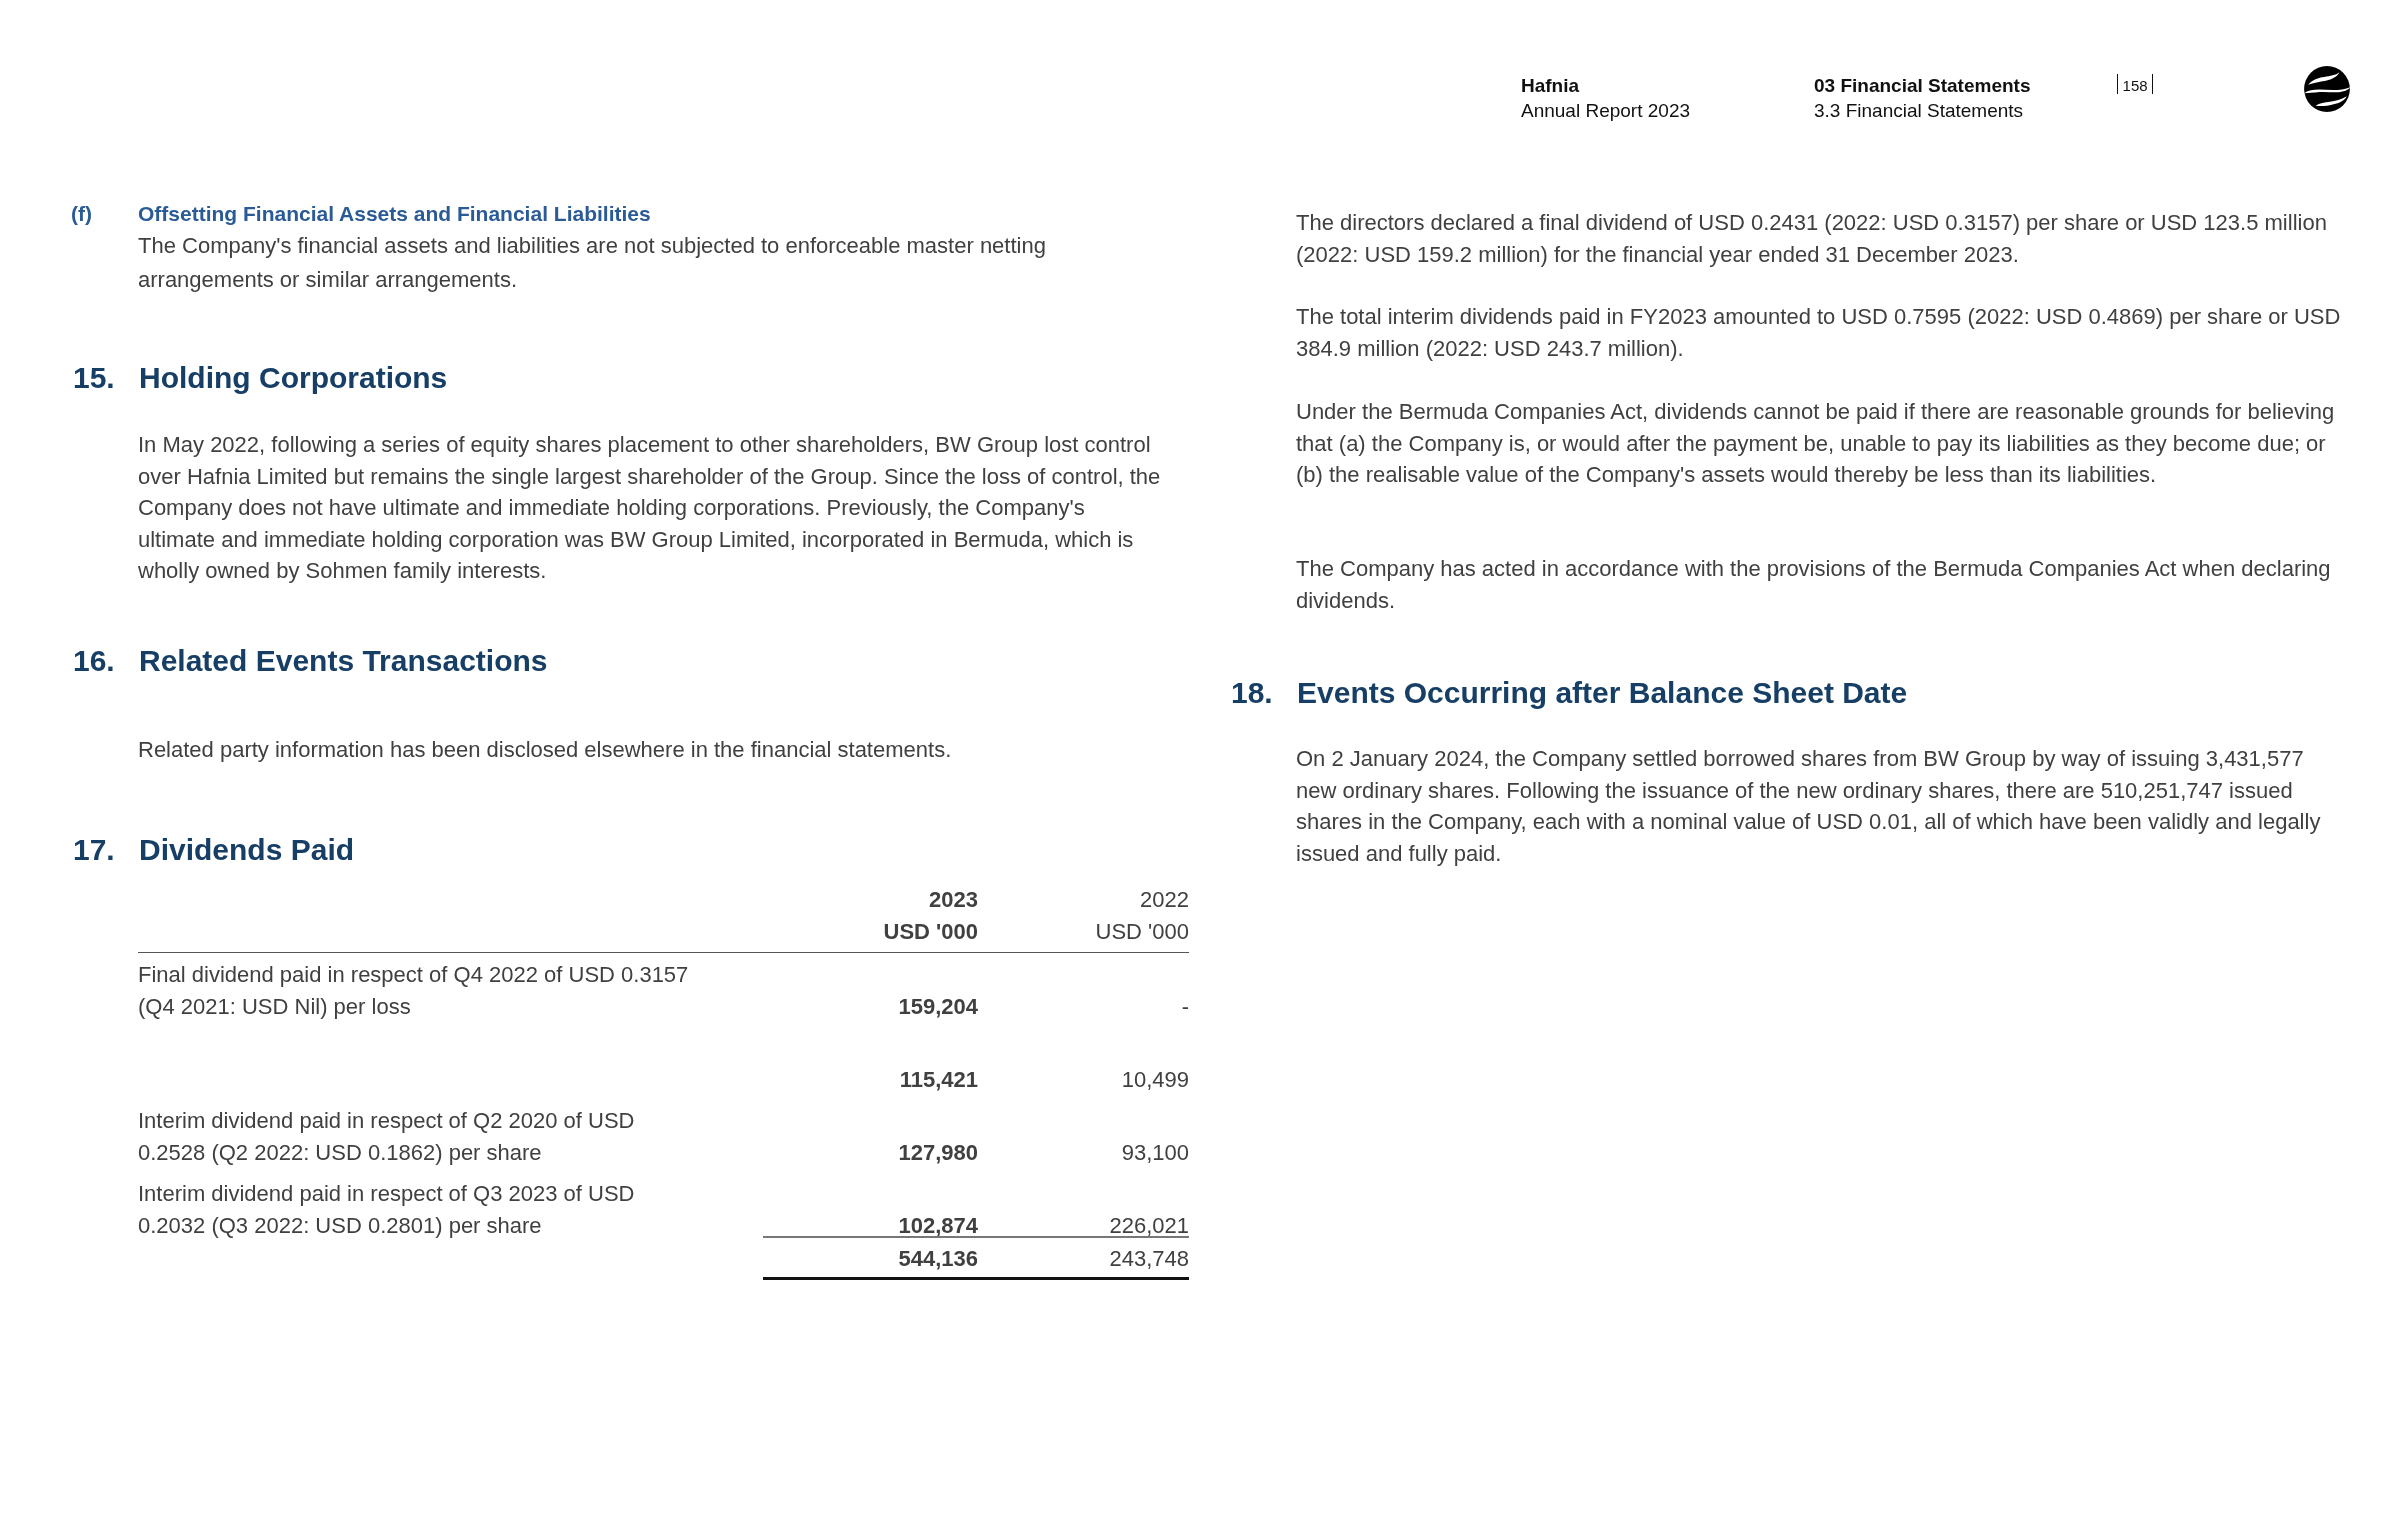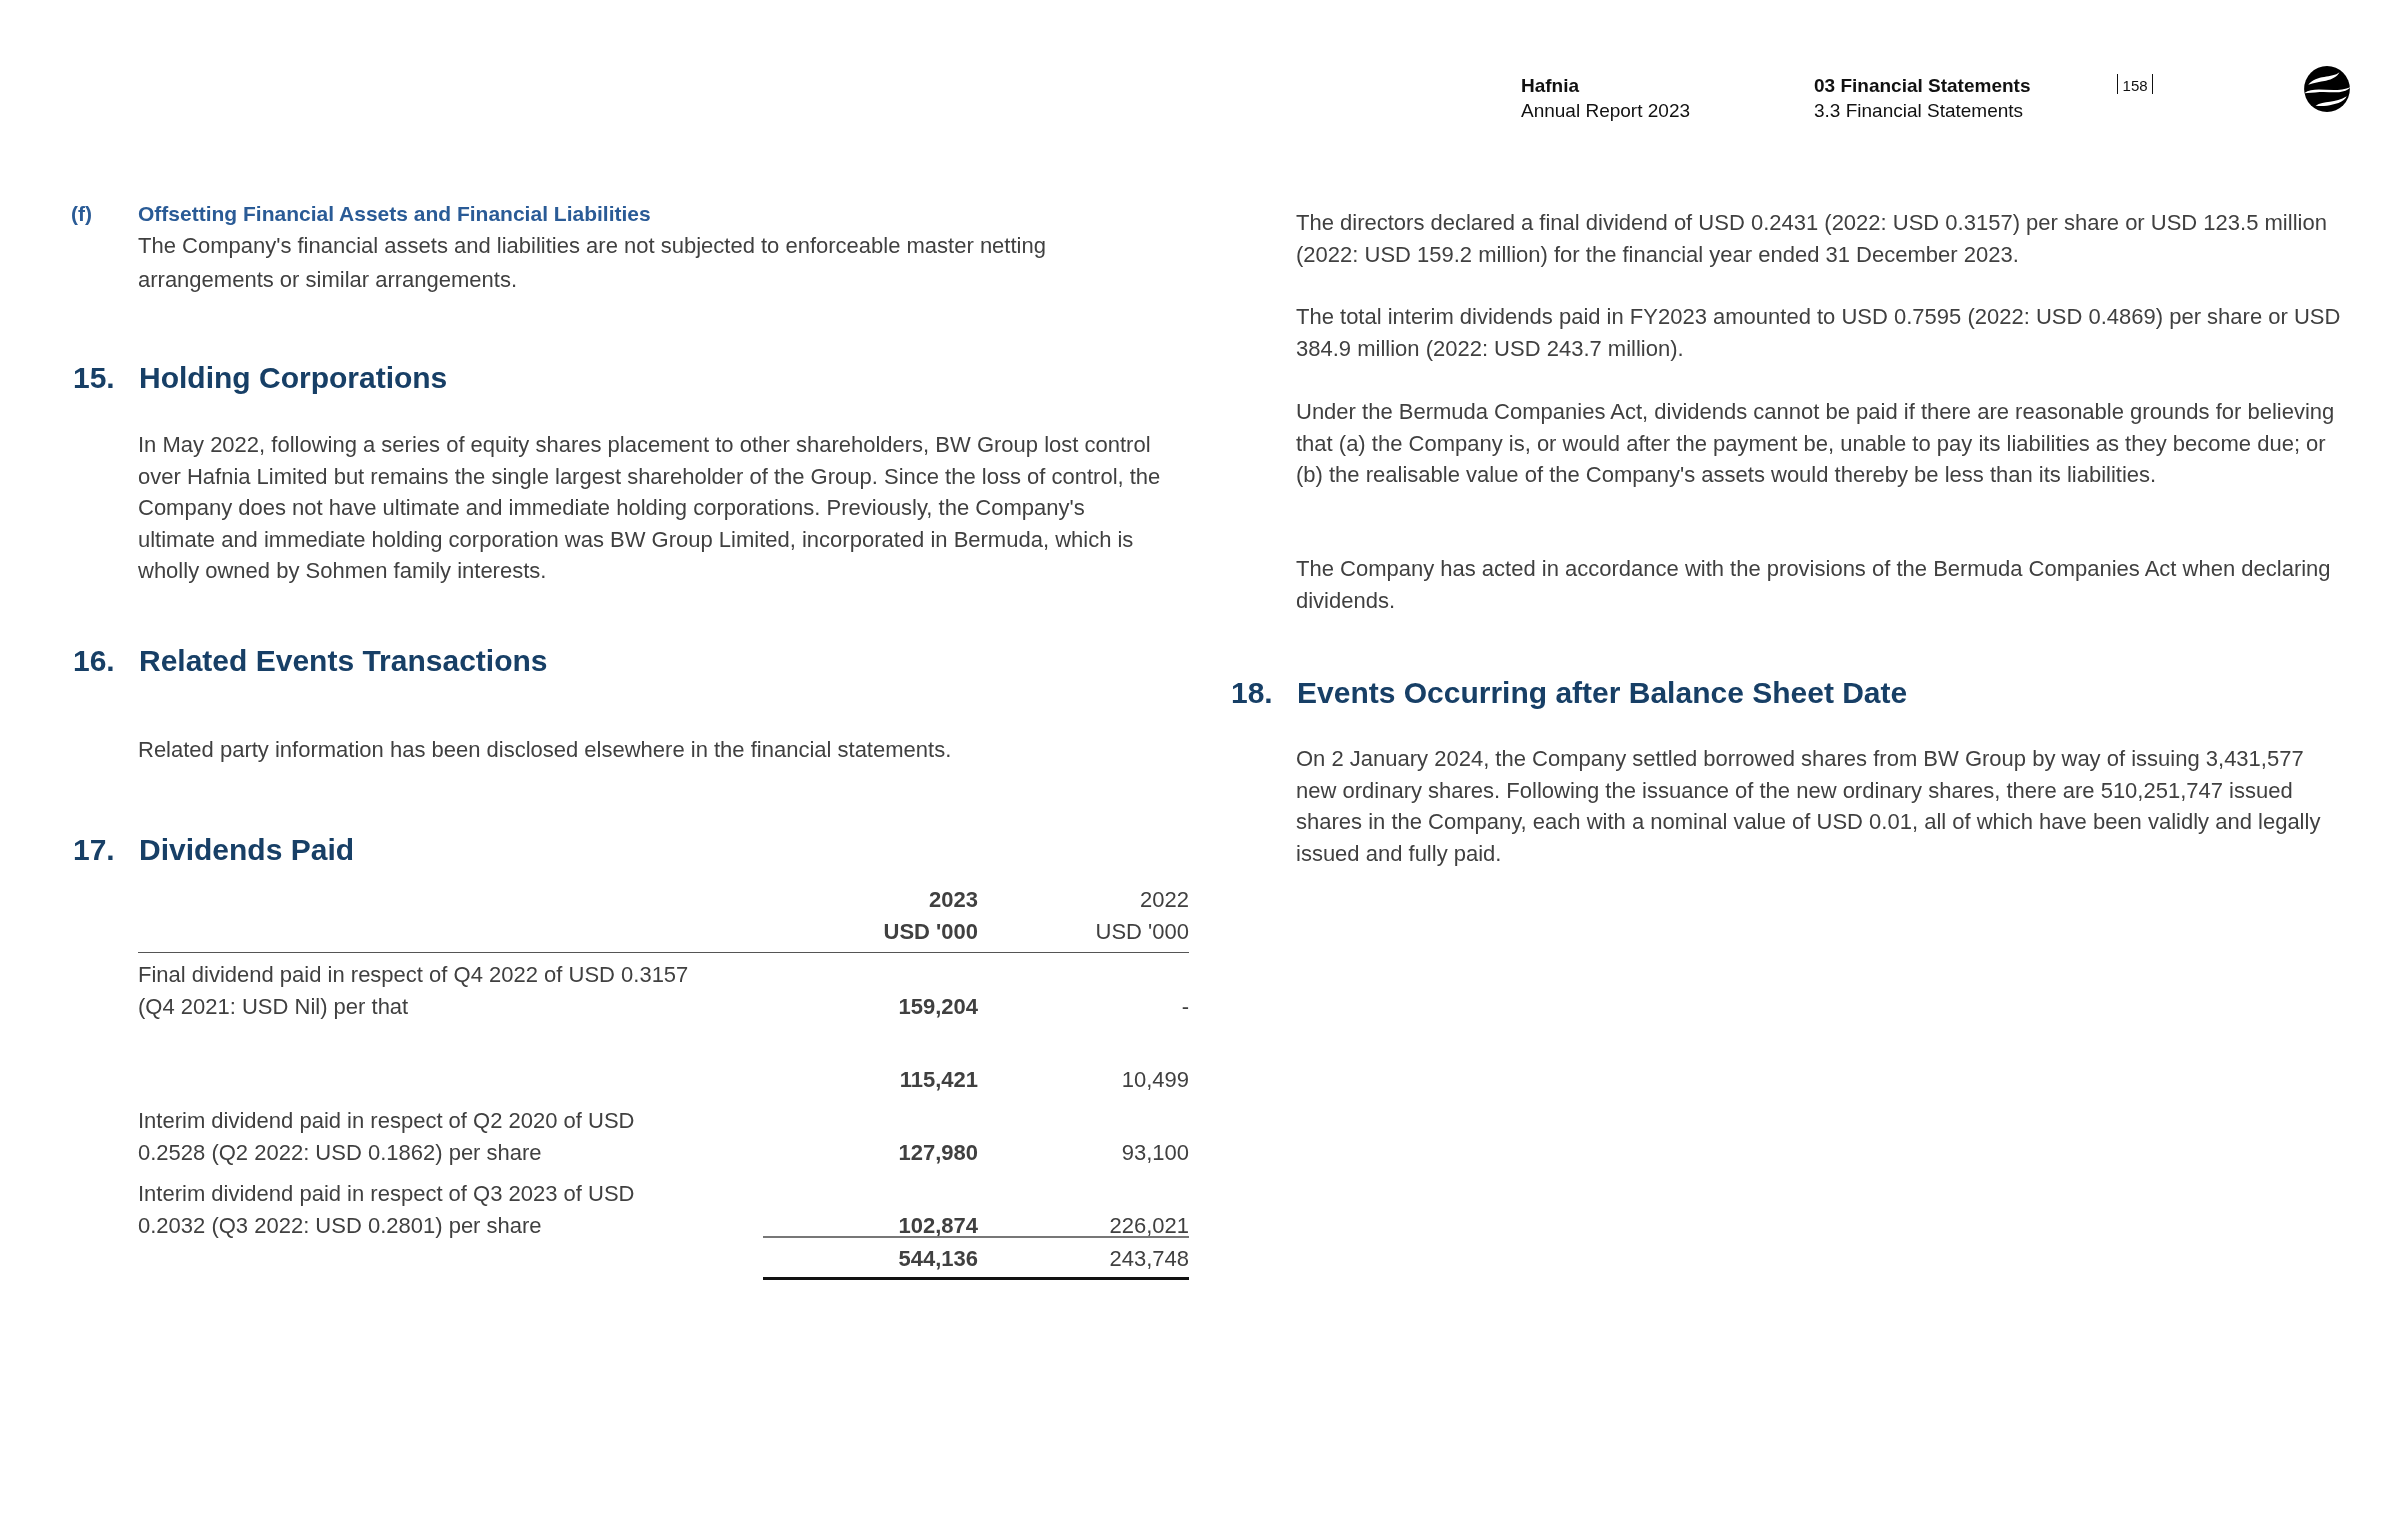--- a/index.html
+++ b/index.html
@@ -82,21 +82,21 @@
   <div class="row" style="height:31.5px;">
     <span class="c23">USD '000</span>
     <span class="c22">USD '000</span>
   </div>
   <div class="rule" style="left:0; right:0; top:68px; height:1.4px; background:#555;"></div>
 
   <div id="table-rows" style="position:absolute; left:0; right:0; top:75px;">
       <div class="row" style="height: 73px;">
         <div style="position: absolute; left: 0px; top: 0px; width: 616px;">
           <div>Final dividend paid in respect of Q4 2022 of USD 0.3157</div>
-          <div>(Q4 2021: USD Nil) per that</div>
+          <div>(Q4 2021: USD Nil) per loss</div>
         </div>
         <span class="c23" style="top: 31.5px;">159,204</span>
         <span class="c22" style="top: 31.5px;">-</span>
       </div>
       <div class="row" style="height: 73px;">
         <span class="c23" style="top: 31.5px;">115,421</span>
         <span class="c22" style="top: 31.5px;">10,499</span>
       </div>
       <div class="row" style="height: 73px;">
         <div style="position: absolute; left: 0px; top: 0px; width: 616px;">

